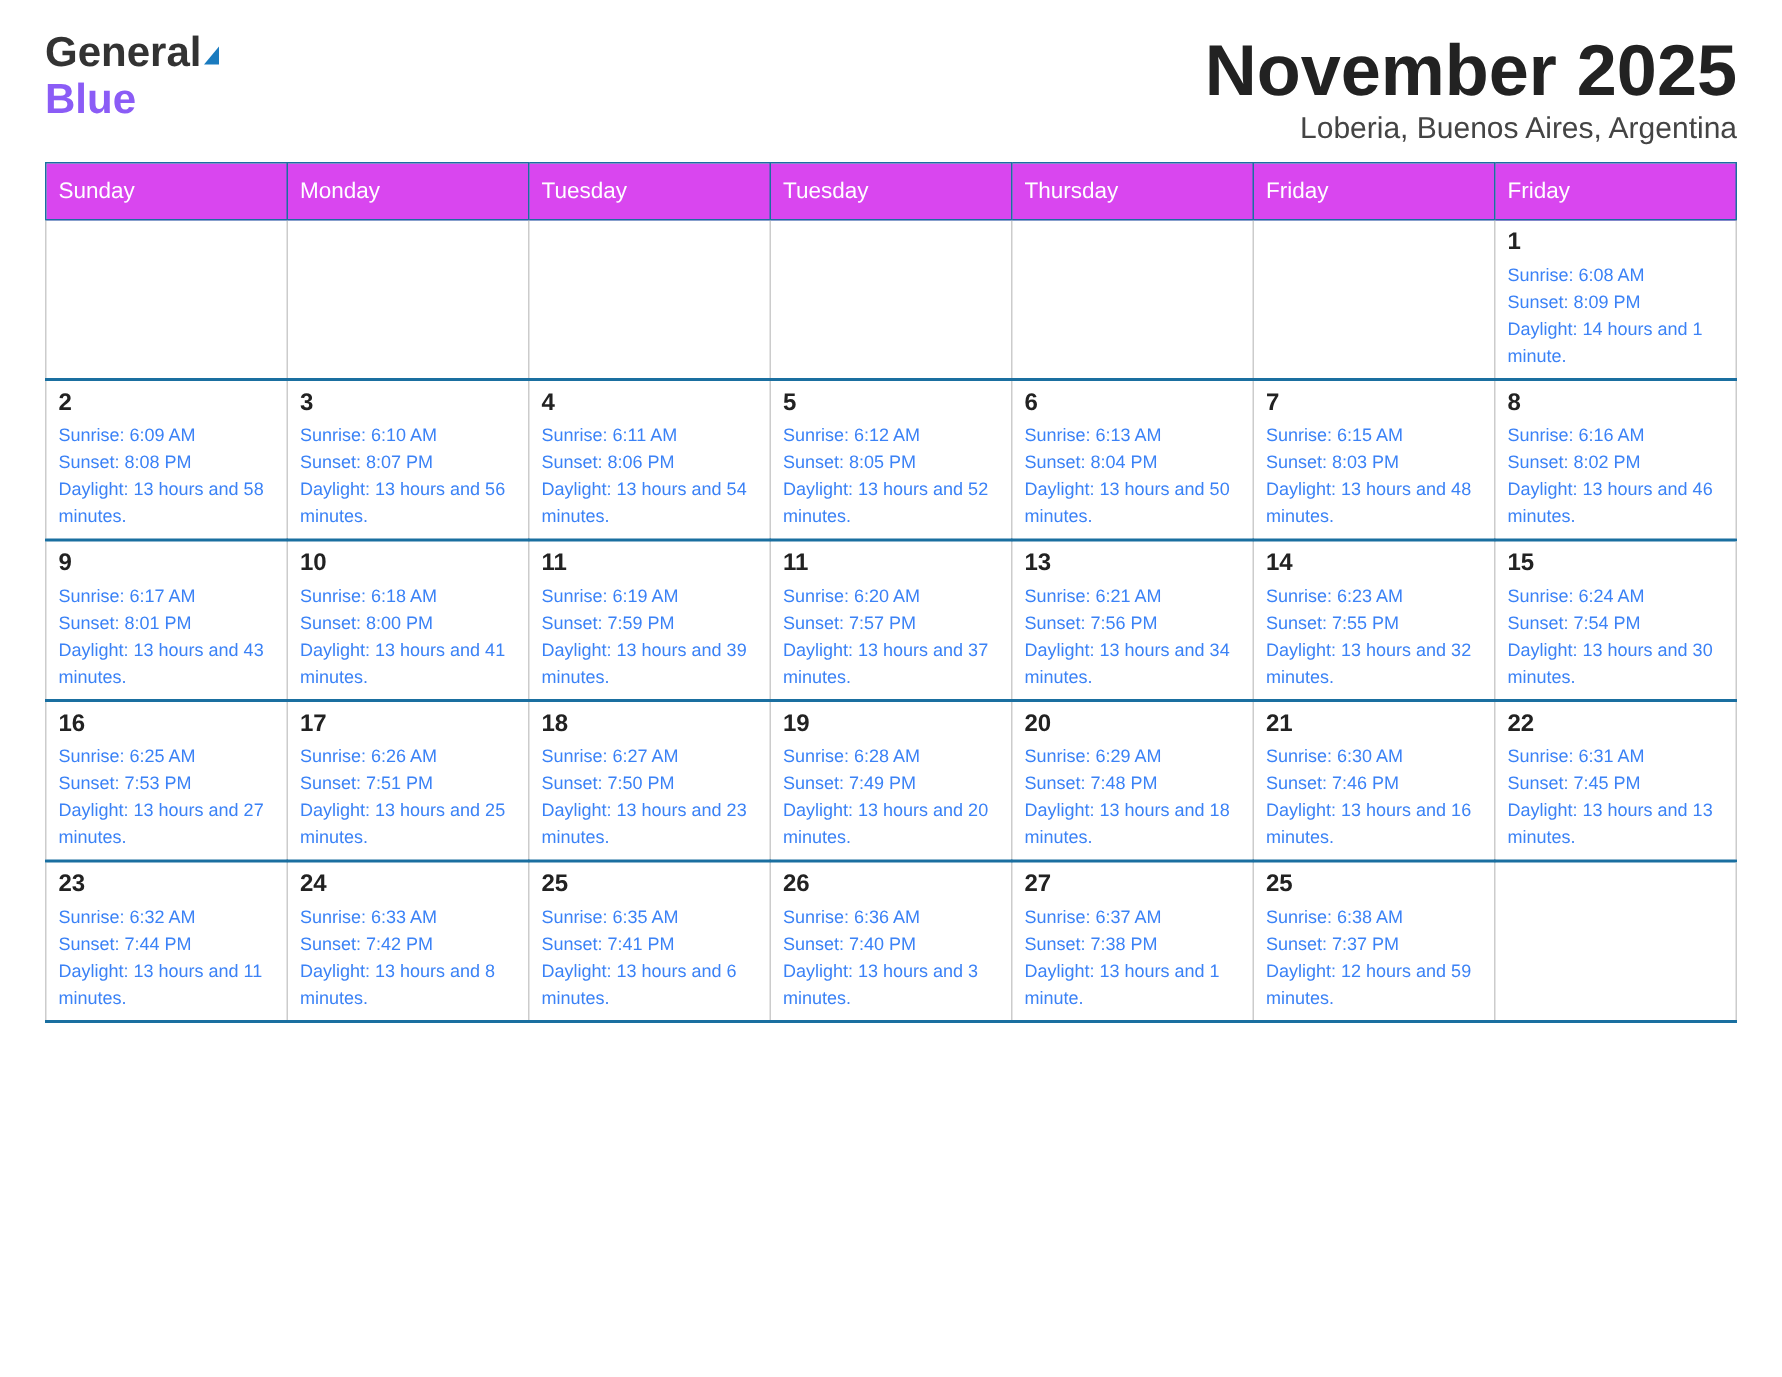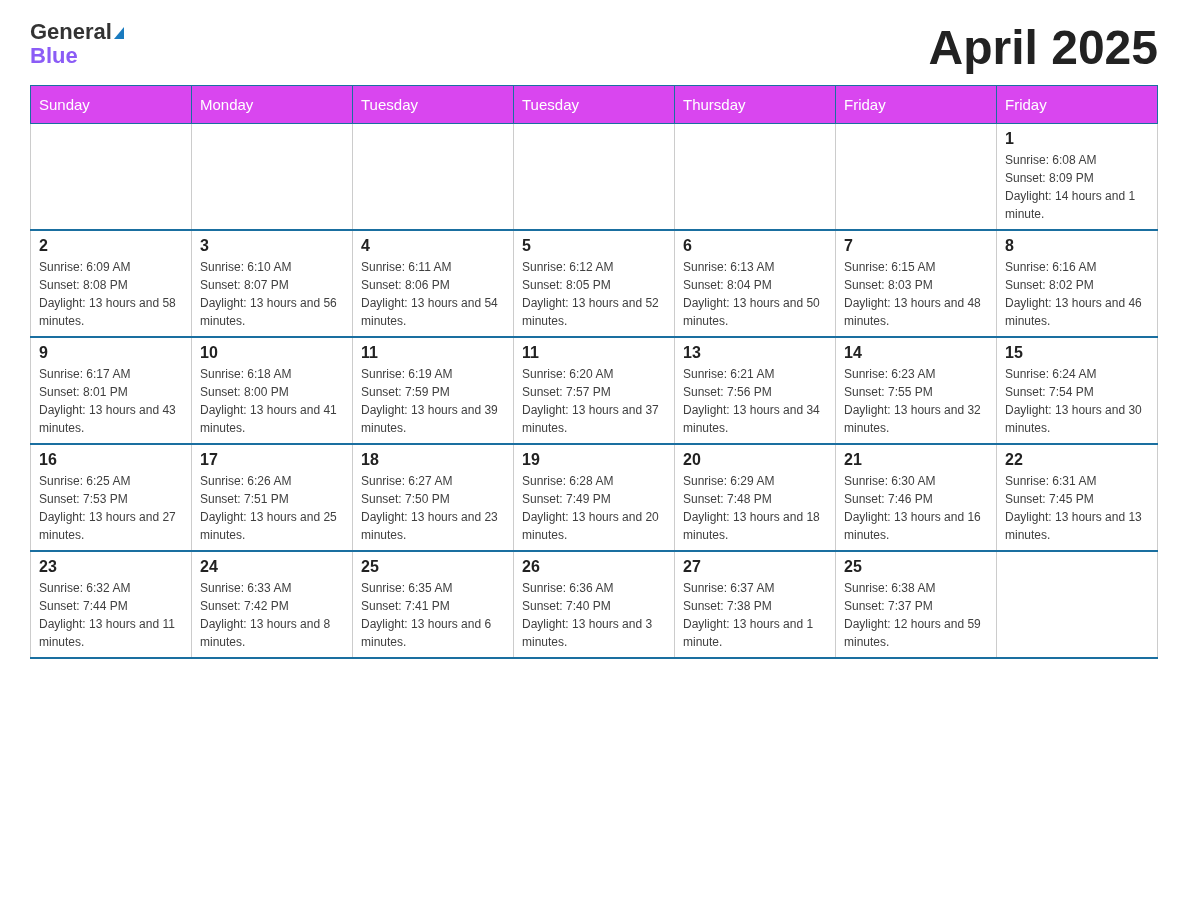--- a/index.html
+++ b/index.html
@@ -11,21 +11,21 @@
     }
     .header {
       display: flex;
       justify-content: space-between;
       align-items: flex-start;
       margin-bottom: 10px;
     }
     .logo {
       display: flex;
       flex-direction: column;
-      font-size: 22px;
+      font-size: 28px;
       font-weight: bold;
       color: #333;
       line-height: 1.1;
     }
     .logo-general { color: #333; }
     .logo-blue { color: #8b5cf6; }
     .logo-triangle {
       display: inline-block;
       width: 0;
       height: 0;
@@ -73,41 +73,42 @@
     .day-number {
       font-size: 16px;
       font-weight: bold;
       color: #222;
       display: block;
       margin-bottom: 3px;
     }
     .day-info {
       font-size: 12px;
       line-height: 1.5;
-      color: #404040;
+      color: #3b82f6;
     }
     .calendar tbody tr {
       border-bottom: 2px solid #1a6fa0;
     }
     .empty-cell {
       background: #fff;
     }
   </style>
 </head>
 <body>
 
 <div class="header">
   <div class="logo">
     <div>
       <span class="logo-general">General</span><span class="logo-triangle"></span>
     </div>
     <div class="logo-blue">Blue</div>
   </div>
   <div class="title-block">
-    <h1>April 2025</h1>
+    <h1>November 2025</h1>
+    <h2>Loberia, Buenos Aires, Argentina</h2>
   </div>
 </div>
 
 <table class="calendar">
   <thead>
     <tr>
     <th>Sunday</th>
         <th>Monday</th>
         <th>Tuesday</th>
         <th>Tuesday</th>

